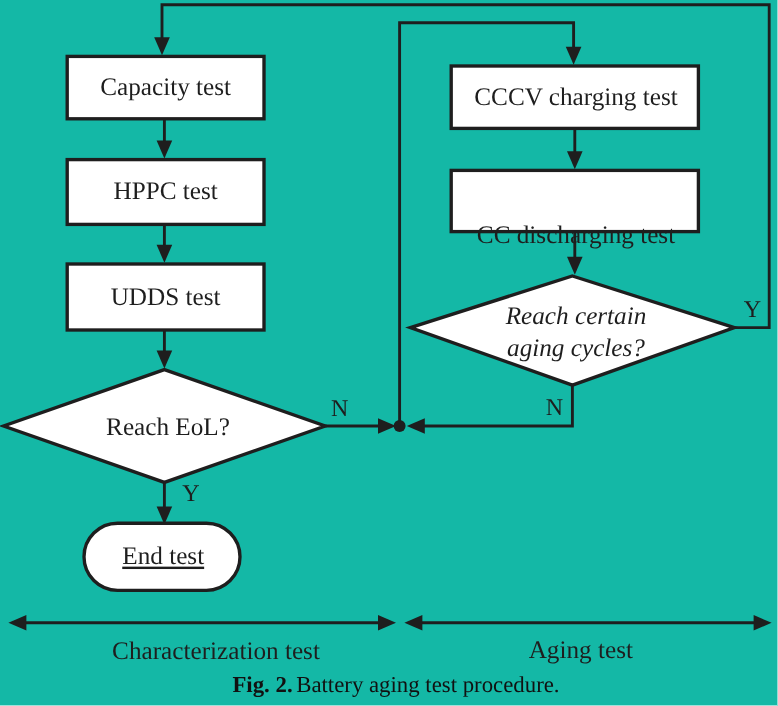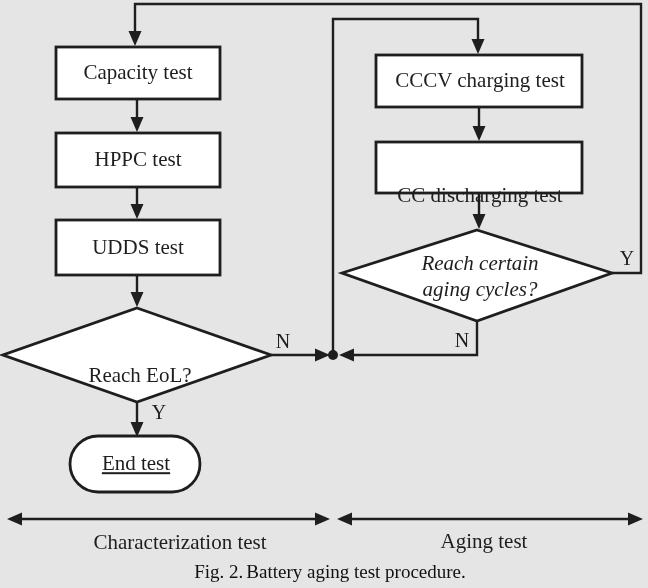--- a/index.html
+++ b/index.html
@@ -1,20 +1,20 @@
 <!DOCTYPE html>
 <html><head>
 <meta charset="utf-8">
 <style>
   html, body { margin: 0; padding: 0; background: #ffffff; }
   #canvas {
     position: relative;
     width: 648px;
     height: 588px;
-    background: #e5e5e5;
+    background: #14b8a6;
     font-family: "Liberation Serif", serif;
     color: #1e1e1e;
     overflow: hidden;
   }
   #wires { position: absolute; left: 0; top: 0; }
   .lbl {
     position: absolute;
     transform: translate(-50%, -50%);
     font-size: 21px;
     line-height: 1.22;
@@ -24,21 +24,21 @@
   }
   .branch { font-size: 20px; }
   .caption {
     position: absolute;
     transform: translate(-50%, -50%);
     font-size: 19px;
     white-space: nowrap;
     color: #111111;
     font-family: "Liberation Serif", serif;
   }
-  .caption .fig { font-weight: normal; margin-right: 3px; }
+  .caption .fig { font-weight: bold; margin-right: 3px; }
 </style>
 </head>
 <body>
 
 <div id="canvas">
 
   <svg id="wires" width="648" height="588" viewBox="0 0 648 588">
     <g stroke="#1e1e1e" stroke-width="2.4" fill="none">
 
       <path d="M612 273 L641 273 L641 4 L135 4 L135 33"></path>
@@ -86,21 +86,21 @@
       <rect x="376" y="142" width="206" height="51"></rect>
       <polygon points="137,308 271,355 137,402 3,355"></polygon>
       <polygon points="477,230 612,273 477,321 342,273"></polygon>
       <rect x="70" y="436" width="130" height="56" rx="28" ry="28"></rect>
     </g>
   </svg>
 
   <div class="lbl" style="left:138px; top:73px;">Capacity test</div>
   <div class="lbl" style="left:138px; top:160px;">HPPC test</div>
   <div class="lbl" style="left:138px; top:248px;">UDDS test</div>
-  <div class="lbl" style="left:140px; top:356px;margin-top:20px;">Reach EoL?</div>
+  <div class="lbl" style="left:140px; top:356px;">Reach EoL?</div>
   <div class="lbl" style="left:136px; top:464px;text-decoration:underline;">End test</div>
   <div class="lbl" style="left:480px; top:81px;">CCCV charging test</div>
   <div class="lbl" style="left:480px; top:168px;margin-top:28px;">CC discharging test</div>
   <div class="lbl" style="left:480px; top:277px;font-style:italic;">
     <div>Reach certain</div>
     <div>aging cycles?</div>
   </div>
 
   <div class="lbl branch" style="left:159px; top:412px;">Y</div>
   <div class="lbl branch" style="left:283px; top:341px;">N</div>

